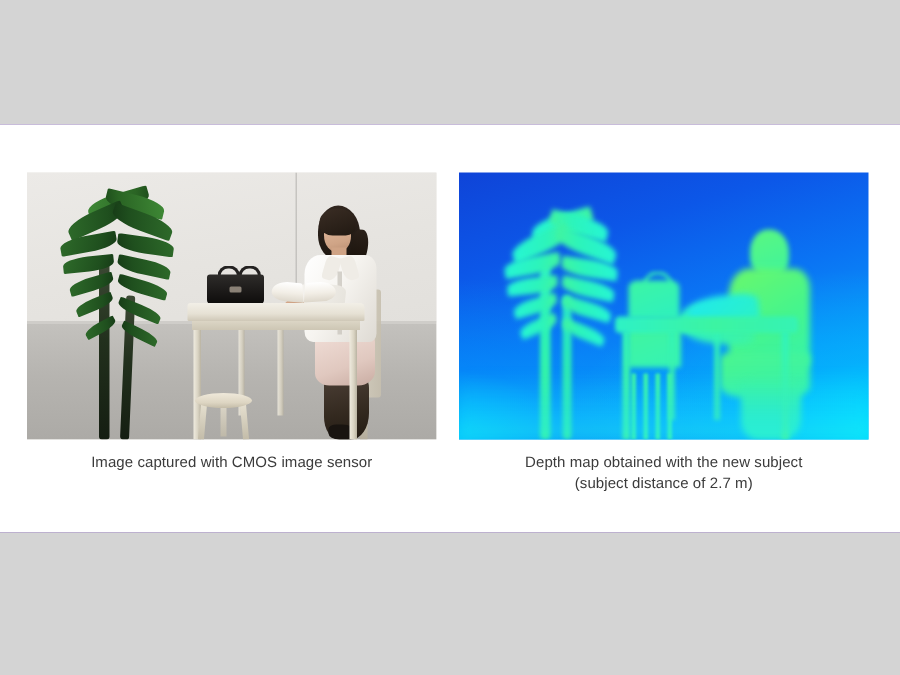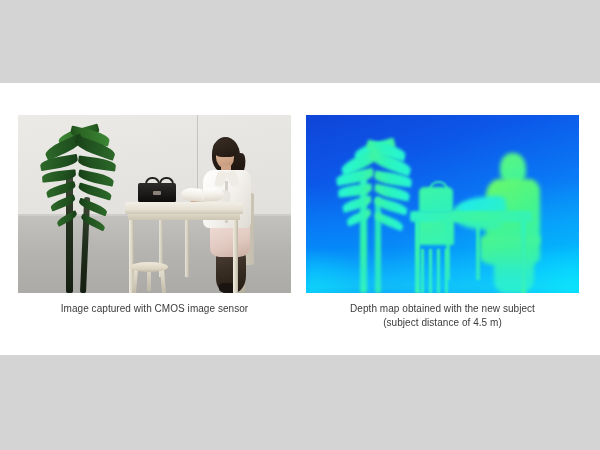--- a/index.html
+++ b/index.html
@@ -617,20 +617,20 @@
             <div class="dtb-leg" id="dtb-l4"></div>
             <div id="dtb-top"></div>
           </div>
 
           <div id="dp-floorglow"></div>
         </div>
       </div>
 
       <div class="caption">
         <div>Depth map obtained with the new subject</div>
-        <div>(subject distance of 4.5 m)</div>
+        <div>(subject distance of 2.7 m)</div>
       </div>
     </div>
 
   </div>
 
   <div class="band" id="band-bot"></div>
 </div>
 
 </body></html>

